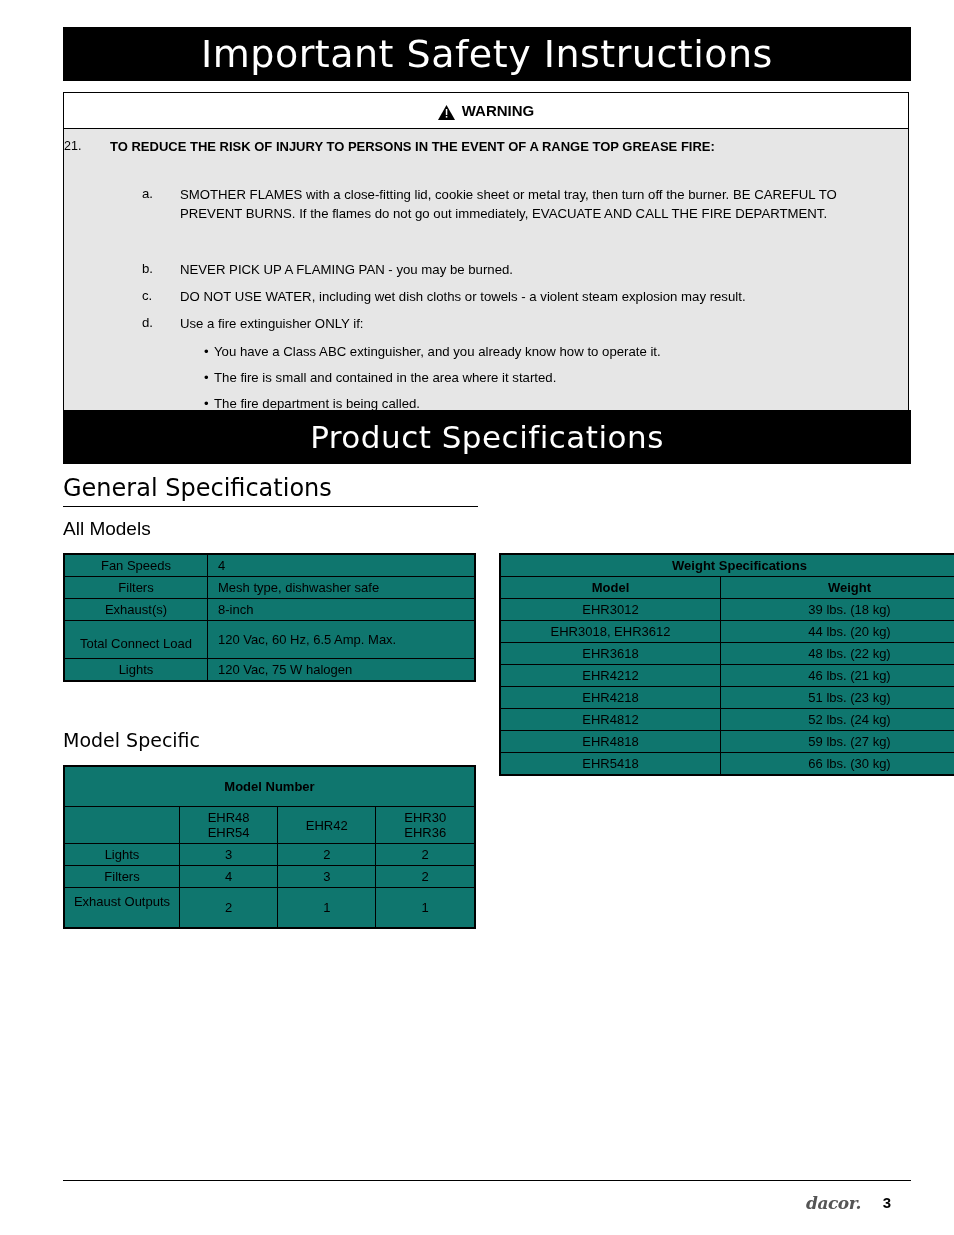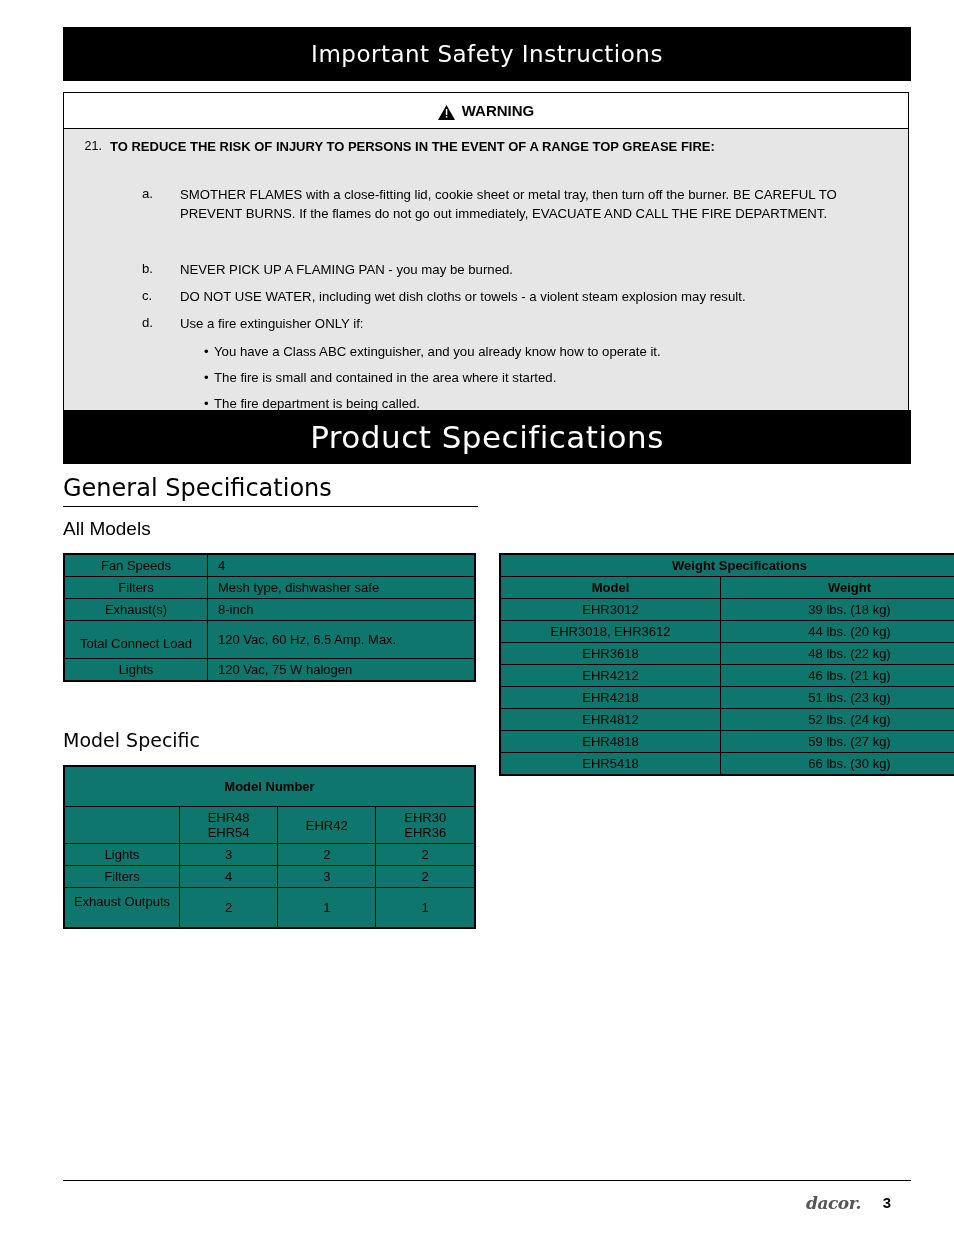--- a/index.html
+++ b/index.html
@@ -27,21 +27,21 @@
     background: #000000;
     color: #ffffff;
     text-align: center;
     font-family: "DejaVu Sans", sans-serif;
     font-weight: 400;
     letter-spacing: 0.5px;
   }
   #banner-safety {
     left: 63px; top: 27px;
     width: 848px; height: 54px;
-    font-size: 23px;
+    font-size: 38px;
     line-height: 54px;
   }
   #banner-specs {
     left: 63px; top: 410px;
     width: 848px; height: 54px;
     font-size: 31px;
     line-height: 54px;
   }
 
   
@@ -79,21 +79,21 @@
     font-size: 13.2px;
   }
   .item-21 {
     position: absolute;
     left: 0; top: 10px;
     width: 100%;
     display: flex;
   }
   .item-21 .num {
     width: 46px;
-    text-align: right;
+    text-align: left;
     padding-right: 8px;
     font-size: 12.5px;
     box-sizing: border-box;
   }
   .item-21 .txt {
     font-weight: bold;
     font-size: 13px;
   }
   .sub {
     position: absolute;

